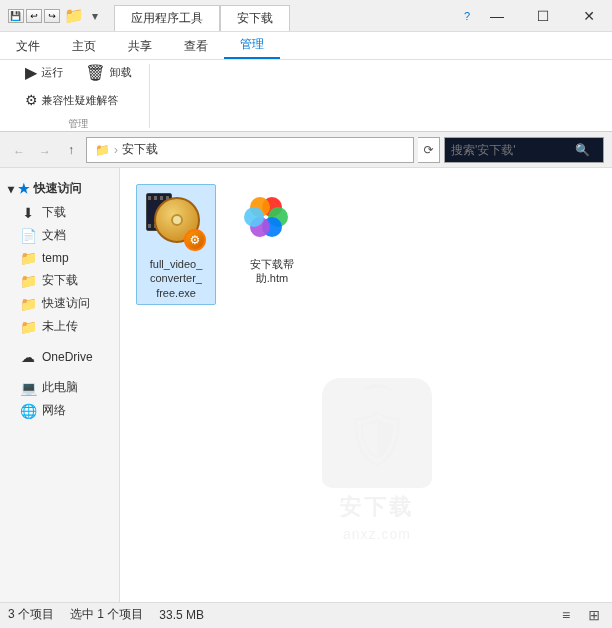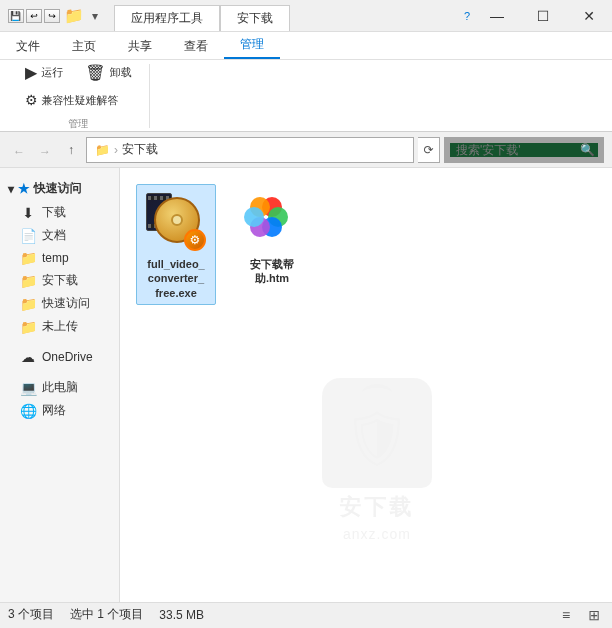--- a/index.html
+++ b/index.html
@@ -122,22 +122,22 @@
       display: flex; align-items: center; justify-content: center;
       border: 1px solid #aaa;
       border-left: none;
       background: #fff;
       cursor: pointer; font-size: 12px; color: #555;
     }
     .search-box {
       display: flex;
       align-items: center;
       height: 26px;
-      background: #14532d;
-      border: 6px solid #a3a3a3;
+      background: #0f172a;
+      border: 1px solid #a3a3a3;
       padding: 0 6px;
       gap: 4px;
       width: 160px;
     }
     .search-input {
       border: none; outline: none;
       font-size: 12px; color: #999;
       width: 120px; background: transparent;
     }
 
@@ -222,21 +222,20 @@
       width: 64px; height: 64px;
       display: flex; align-items: center; justify-content: center;
       position: relative;
     }
     .file-label {
       font-size: 11px;
       text-align: center;
       color: #333;
       word-break: break-word;
       line-height: 1.3;
-      font-weight: bold;
     }
 
     
     .status-bar {
       height: 24px;
       background: #f0f0f0;
       border-top: 1px solid #ddd;
       display: flex;
       align-items: center;
       padding: 0 8px;

